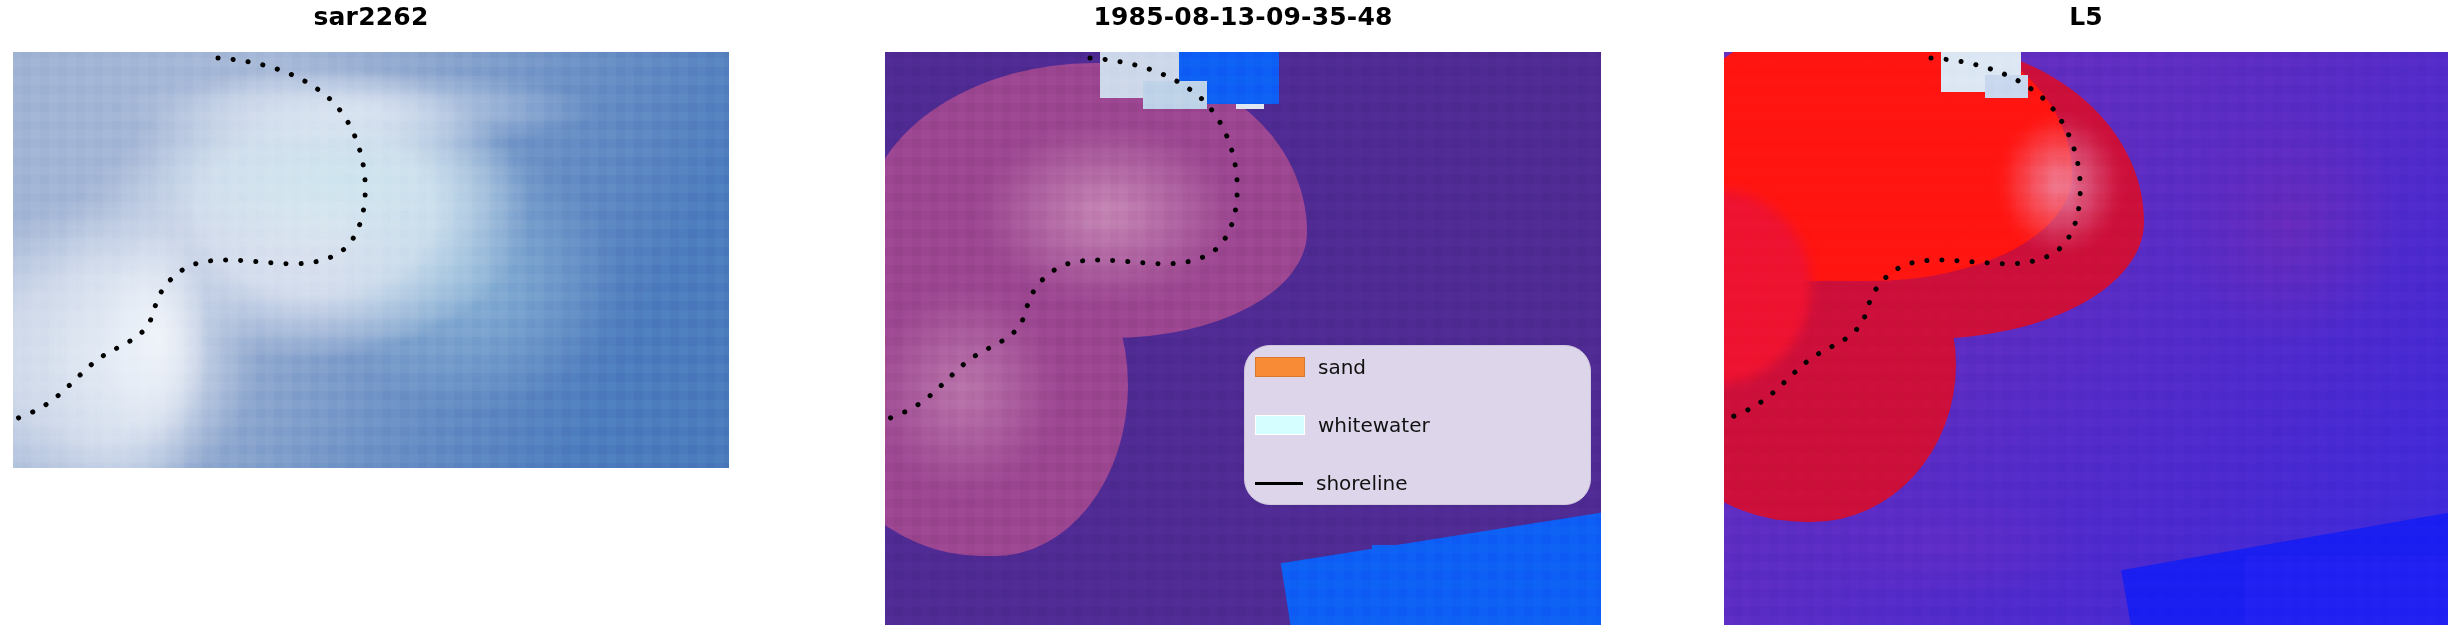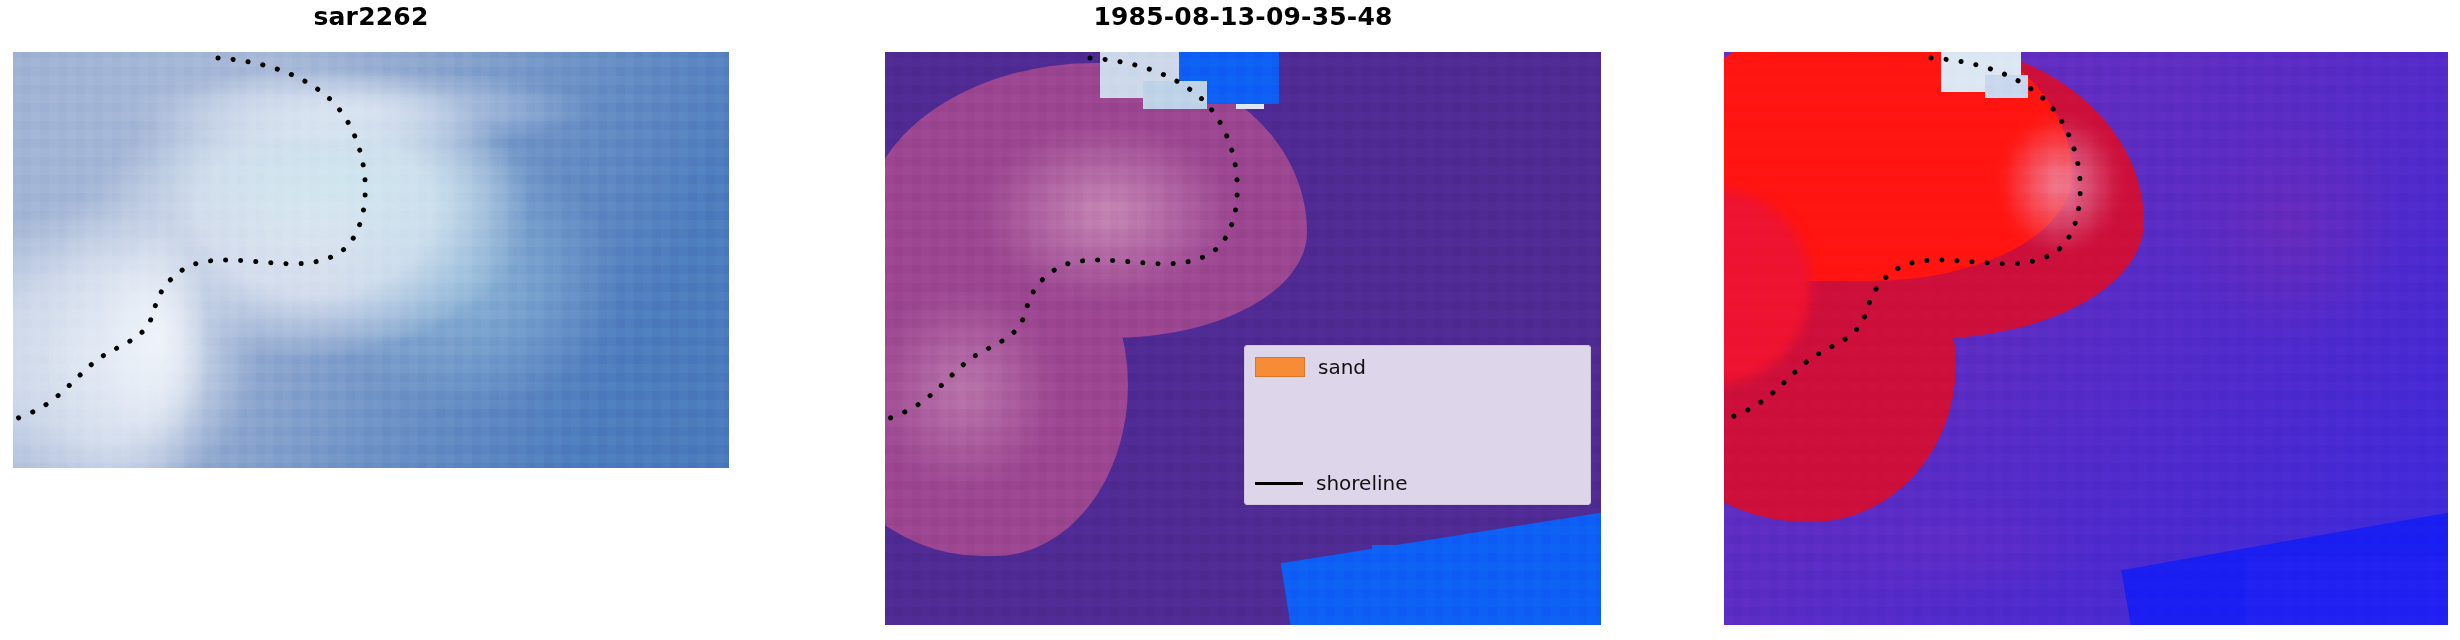--- a/index.html
+++ b/index.html
@@ -201,39 +201,44 @@
       <div class="pixelnoise"></div>
       <svg class="shoreline-svg" viewBox="0 0 716 573" preserveAspectRatio="none">
         <path class="shoreline-path" d="M 205 6 C 250 9, 290 22, 318 48 C 340 70, 350 100, 352 128
                  C 354 160, 345 186, 330 198 C 312 212, 286 213, 262 211
                  C 232 209, 205 205, 182 212 C 164 218, 152 232, 146 244
                  C 140 257, 140 268, 132 277 C 120 291, 100 296, 84 308
                  C 66 322, 52 340, 34 352 C 22 360, 10 364, 0 368"></path>
       </svg>
     </div>
 
-    <div class="legend" style="left:359px;top:345px;width:347px;height:160px;">
+    <div class="legend" style="left:359px;top:345px;width:347px;height:160px;border-radius:26px;">
 
       <div class="legend-row">
         <span class="swatch" style="background:#f78b36;border:1px solid #d9762a;"></span>
         <span class="legend-label">sand</span>
       </div>
 
+      <div class="legend-row">
+        <span class="swatch" style="background:#d4feff;border:1px solid #ffffff;"></span>
+        <span class="legend-label">whitewater</span>
+      </div>
 
 
       <div class="legend-row">
         <span class="swatch line-swatch"></span>
         <span class="legend-label">shoreline</span>
       </div>
 
 
     </div>
   </div>
 
   <div class="panel" id="p3" style="left:1724px;top:0;width:724px;height:640px;">
+    <div class="panel-title">L5</div>
     <div class="axes" id="ax3" style="left:0;top:52px;width:724px;height:573px;">
       <div class="bg"></div>
       <div class="purplemid"></div>
       <div class="crimson"></div>
       <div class="crimson2"></div>
       <div class="red-outer"></div>
       <div class="red-inner"></div>
       <div class="red-inner2"></div>
       <div class="pink-fringe"></div>
       <div class="ww3"></div>

